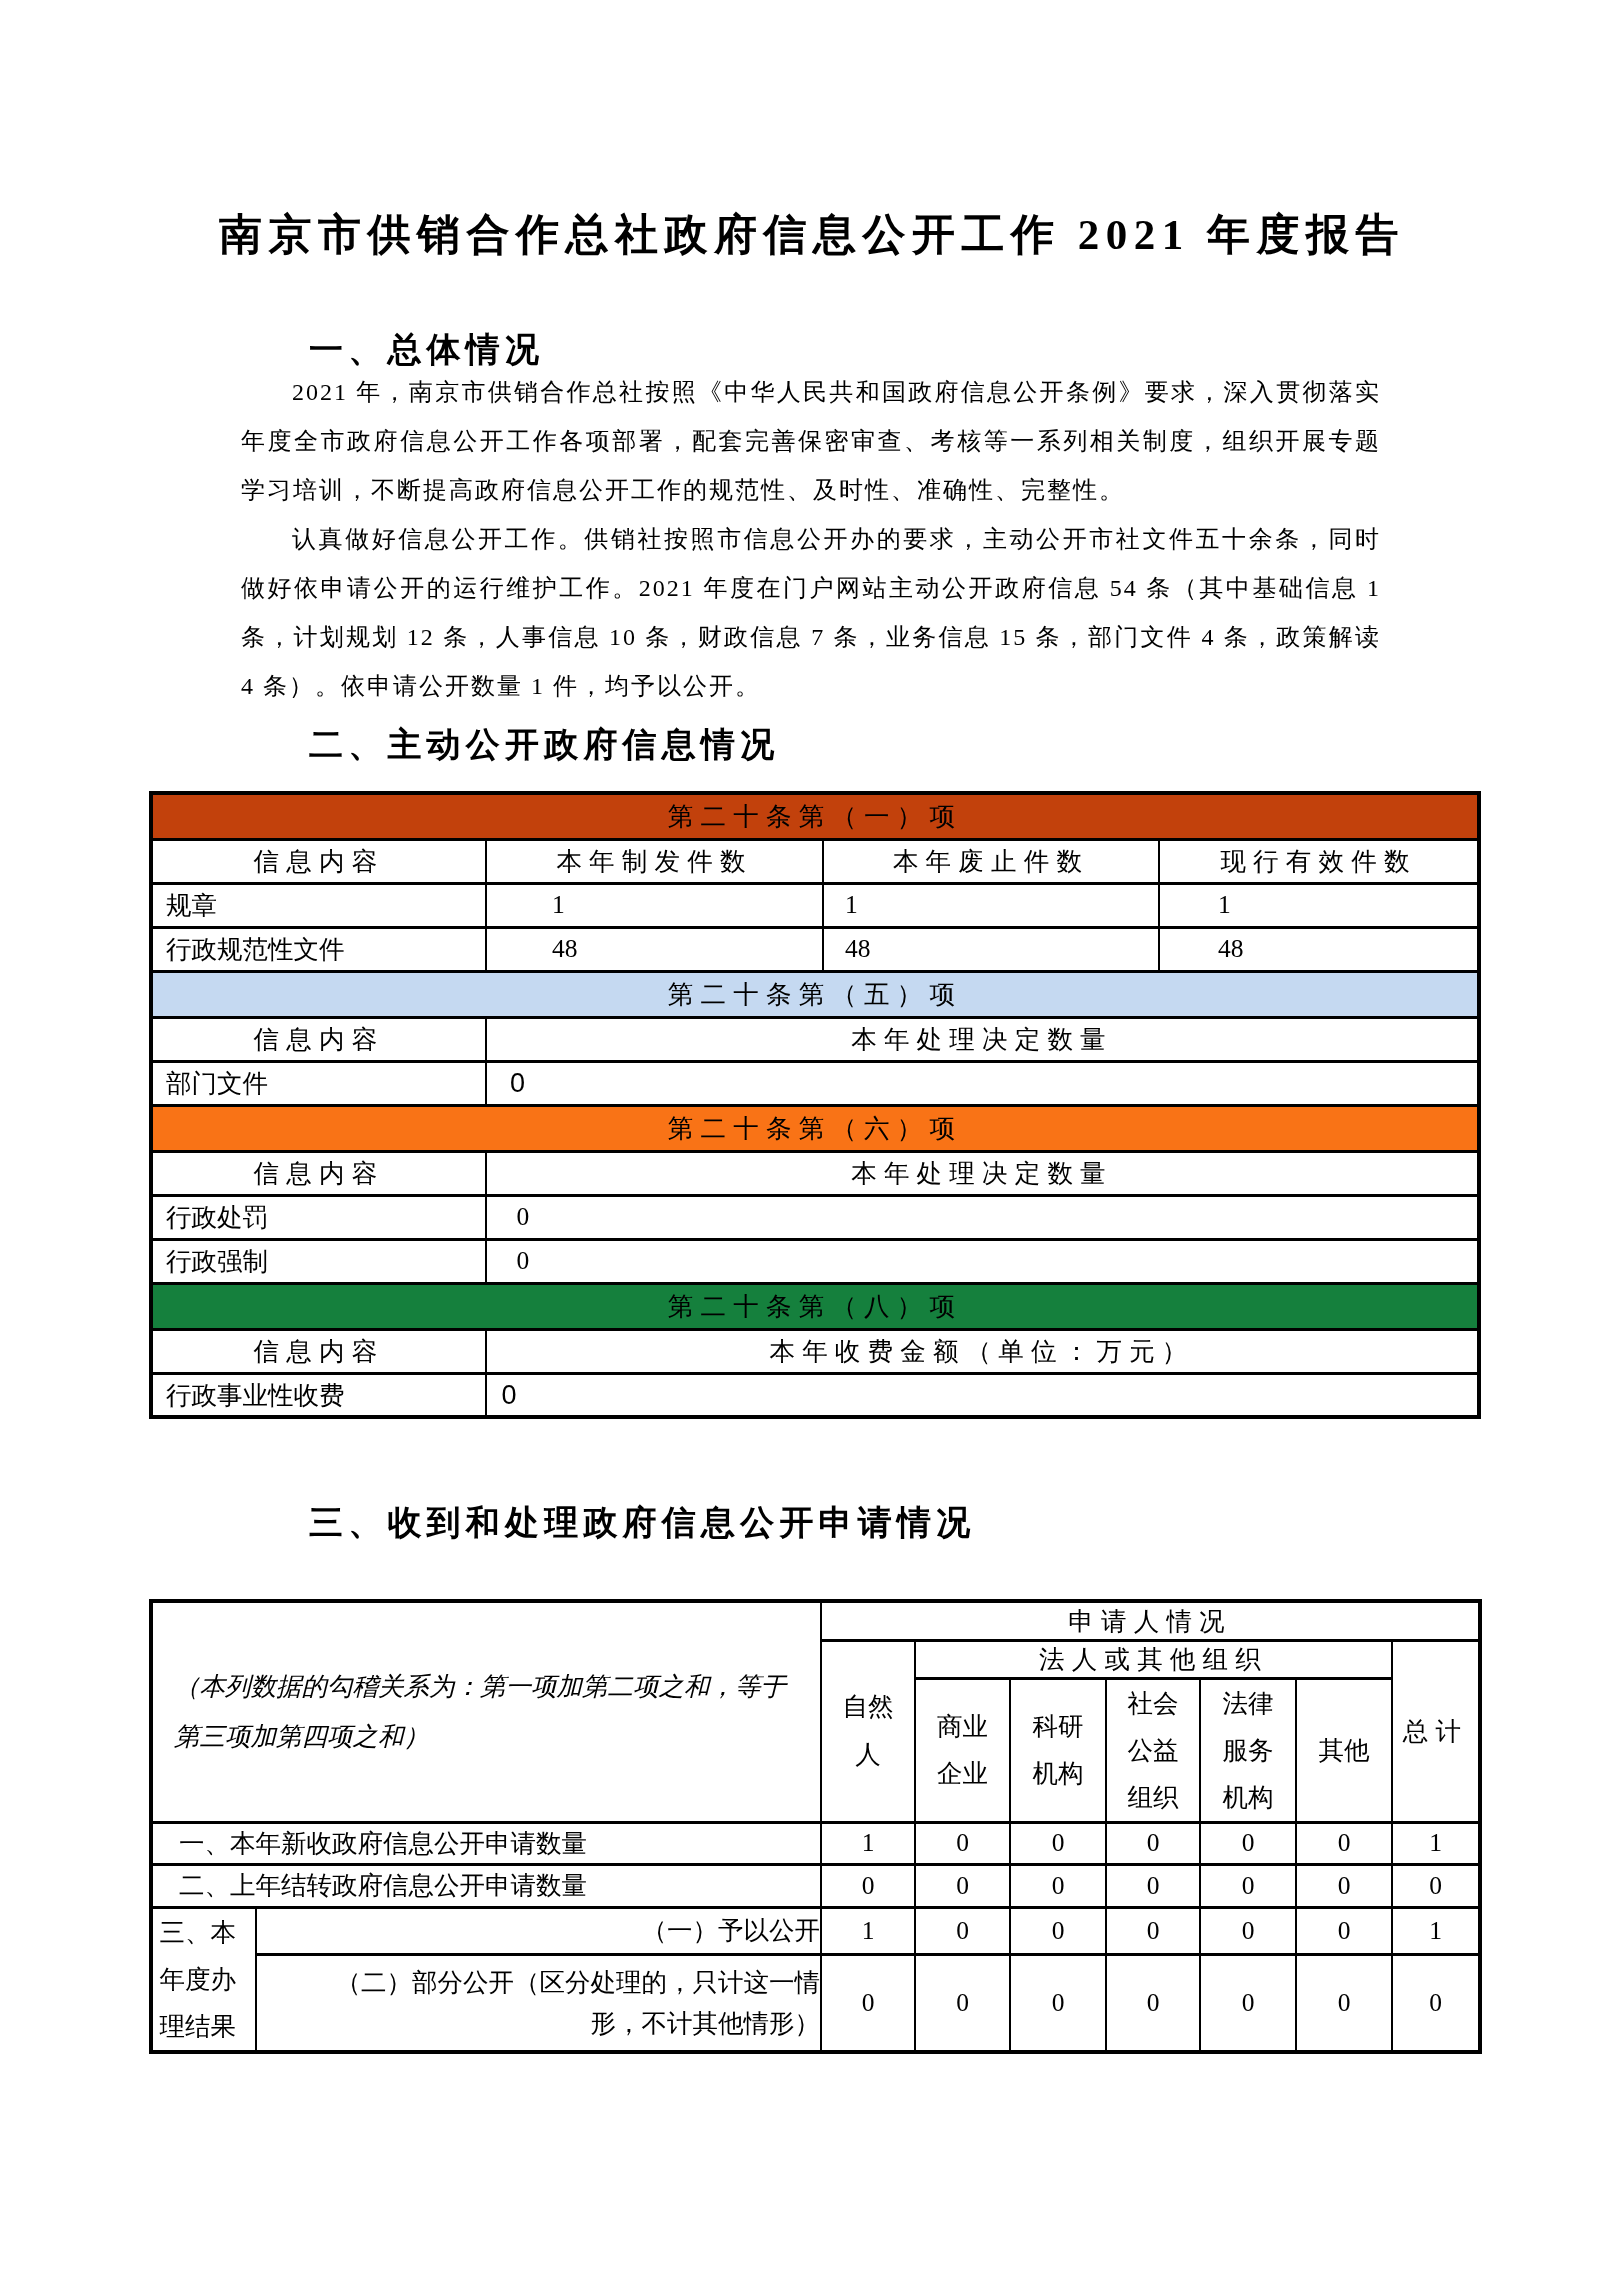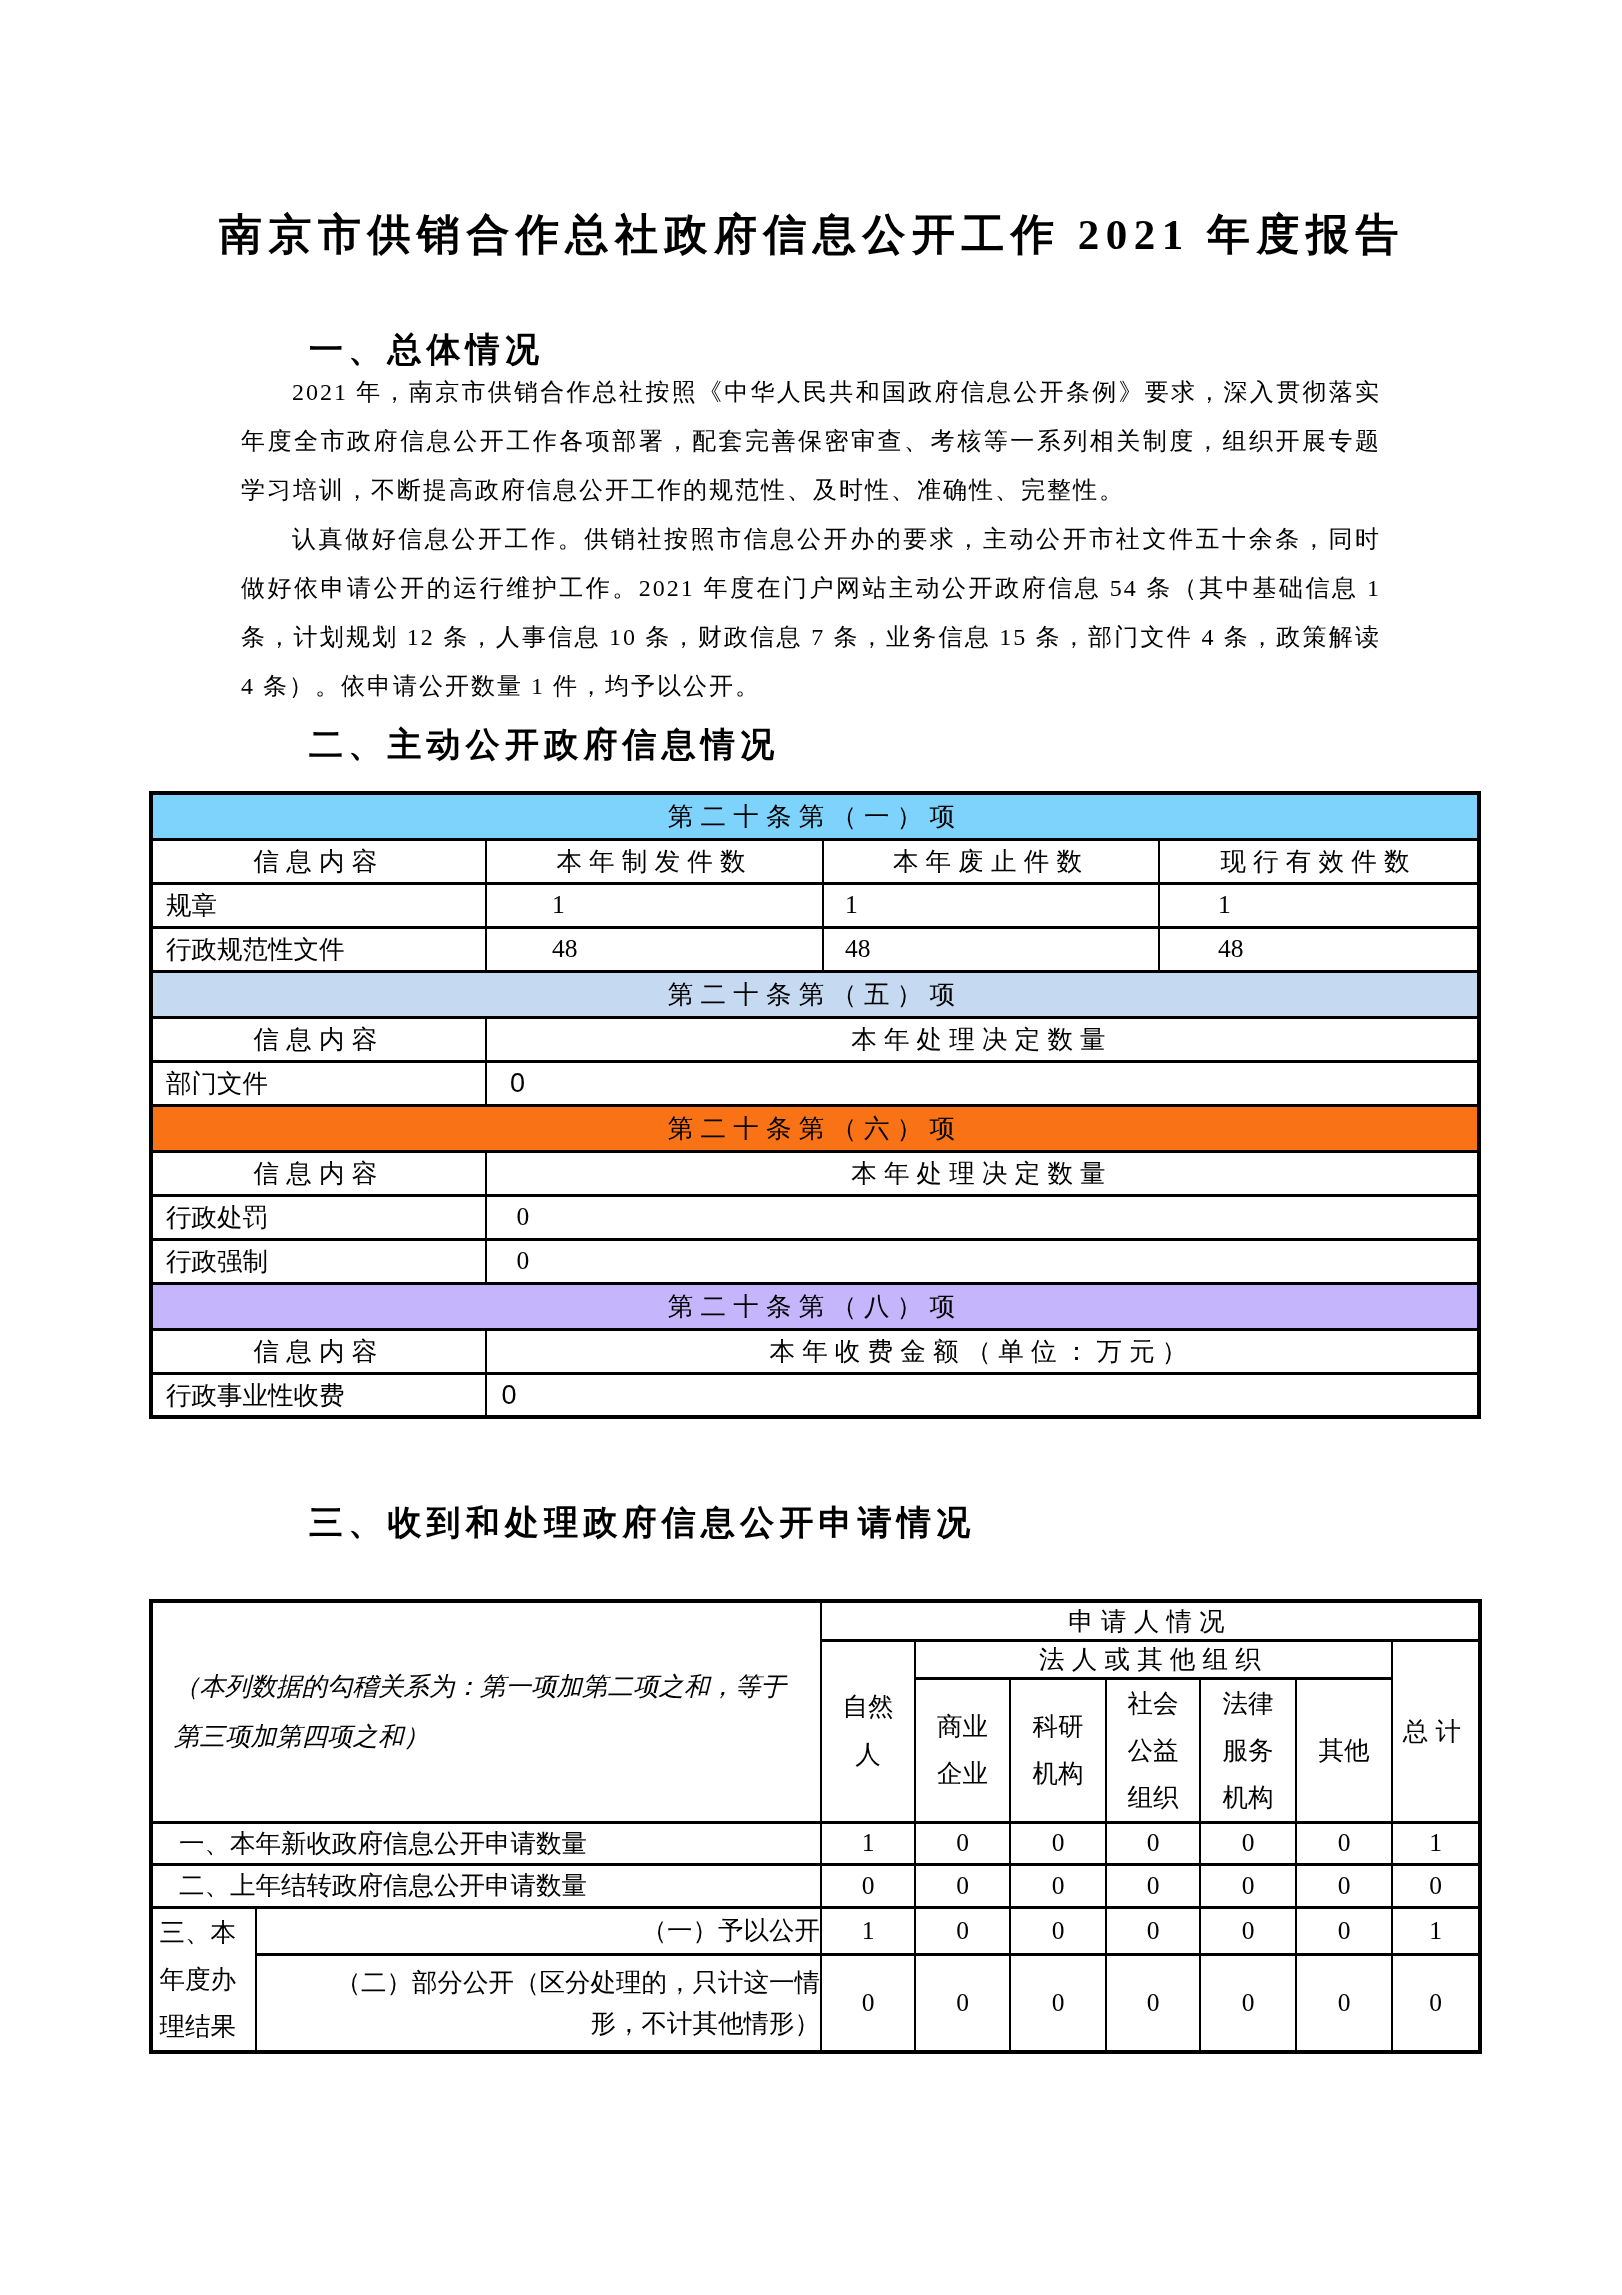--- a/index.html
+++ b/index.html
@@ -100,21 +100,21 @@
 
   <table class="t1">
     <colgroup>
         <col style="width:335px">
         <col style="width:337px">
         <col style="width:336px">
         <col style="width:320px">
       </colgroup>
     <tbody>
       <tr>
-        <td class="band-cell" colspan="4" style="background: #7dd3fc;">第二十条第（一）项</td>
+        <td class="band-cell" colspan="4" style="background: #c2410c;">第二十条第（一）项</td>
       </tr>
       <tr>
         <td class="hdr">信息内容</td>
         <td class="hdr">本年制发件数</td>
         <td class="hdr">本年废止件数</td>
         <td class="hdr">现行有效件数</td>
       </tr>
       <tr class="b1r">
         <td class="lab">规章</td>
         <td class="val v1">1</td>
@@ -150,21 +150,21 @@
       <tr>
         <td class="lab">行政处罚</td>
         <td class="val p45" colspan="3">0</td>
       </tr>
       <tr>
         <td class="lab">行政强制</td>
         <td class="val p45" colspan="3">0</td>
       </tr>
 
       <tr>
-        <td class="band-cell" colspan="4" style="background: #c4b5fd;">第二十条第（八）项</td>
+        <td class="band-cell" colspan="4" style="background: #15803d;">第二十条第（八）项</td>
       </tr>
       <tr>
         <td class="hdr">信息内容</td>
         <td class="hdr" colspan="3">本年收费金额（单位：万元）</td>
       </tr>
       <tr>
         <td class="lab">行政事业性收费</td>
         <td class="val p22 val-sans" colspan="3">0</td>
       </tr>
     </tbody>

